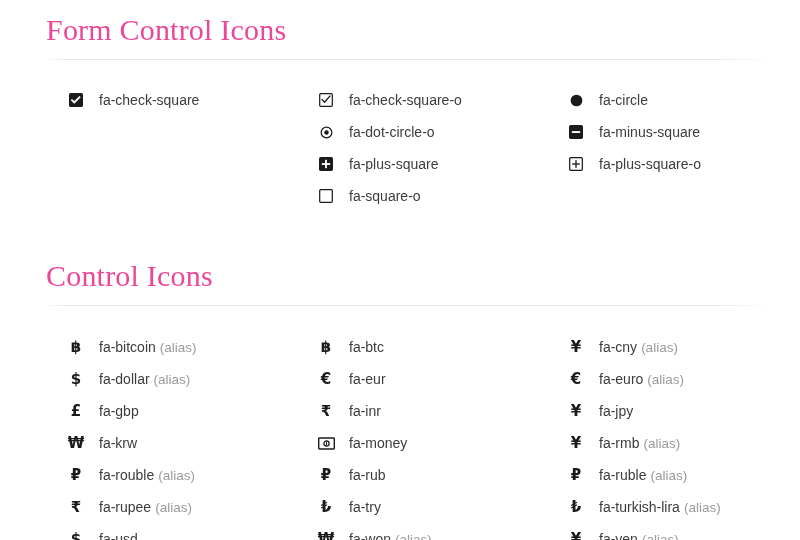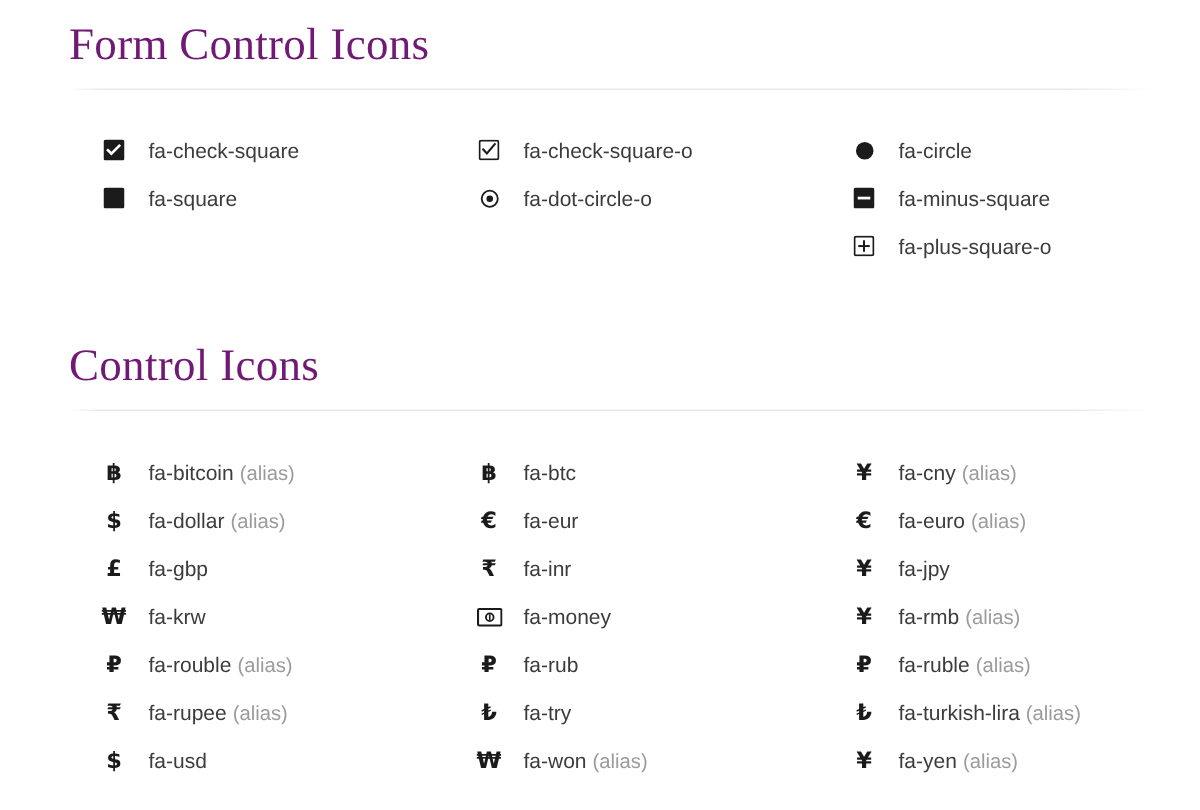--- a/index.html
+++ b/index.html
@@ -21,21 +21,21 @@
     background: #ffffff;
     box-sizing: border-box;
   }
 
   .section { padding: 0; }
 
   .section-heading {
     font-family: "Liberation Serif", serif;
     font-size: 30px;
     font-weight: 400;
-    color: #701a75;
+    color: #ec4899;
     letter-spacing: 0.2px;
     margin: 0;
     padding: 0 0 0 46px;
     line-height: 1.2;
   }
 
   .rule {
     height: 1px;
     margin: 11px 30px 0 45px;
     background: linear-gradient(to right, rgba(230,230,230,0) 0%, #e8e8e8 3%, #e8e8e8 92%, rgba(235,235,235,0) 100%);
@@ -109,47 +109,57 @@
         <div>
           <div class="icon-row">
             <span class="icon-cell">
               <svg class="svg-ic" width="14" height="14" viewBox="0 0 16 16">
                 <rect x="0" y="0" width="16" height="16" rx="2" fill="#1b1b1b"></rect>
                 <path d="M3.4 8.2l2.6 2.6 6-6" stroke="#ffffff" stroke-width="2" fill="none" stroke-linecap="square"></path>
               </svg>
             </span>
             <span class="icon-label">fa-check-square</span>
           </div>
-          <div class="icon-row">
-            <span class="icon-cell">
-              <svg class="svg-ic" width="14" height="14" viewBox="0 0 16 16">
-                <rect x="0" y="0" width="16" height="16" rx="2" fill="#1b1b1b"></rect>
-              </svg>
-            </span>
-            <span class="icon-label">fa-square</span>
-          </div>
         </div>
         <div>
           <div class="icon-row">
             <span class="icon-cell">
               <svg class="svg-ic" width="14" height="14" viewBox="0 0 16 16">
                 <rect x="0.8" y="0.8" width="14.4" height="14.4" rx="1.2" fill="none" stroke="#1b1b1b" stroke-width="1.4"></rect>
                 <path d="M3.6 7.6l2.8 3 6-7" stroke="#1b1b1b" stroke-width="1.6" fill="none" stroke-linecap="square"></path>
               </svg>
             </span>
             <span class="icon-label">fa-check-square-o</span>
           </div>
           <div class="icon-row">
             <span class="icon-cell">
               <svg class="svg-ic" width="13" height="13" viewBox="0 0 16 16">
                 <circle cx="8" cy="8" r="6.6" fill="none" stroke="#1b1b1b" stroke-width="1.5"></circle>
                 <circle cx="8" cy="8" r="2.7" fill="#1b1b1b"></circle>
               </svg>
             </span>
             <span class="icon-label">fa-dot-circle-o</span>
+          </div>
+          <div class="icon-row">
+            <span class="icon-cell">
+              <svg class="svg-ic" width="14" height="14" viewBox="0 0 16 16">
+                <rect x="0" y="0" width="16" height="16" rx="2" fill="#1b1b1b"></rect>
+                <rect x="3.2" y="7" width="9.6" height="2.1" fill="#ffffff"></rect>
+                <rect x="6.95" y="3.2" width="2.1" height="9.6" fill="#ffffff"></rect>
+              </svg>
+            </span>
+            <span class="icon-label">fa-plus-square</span>
+          </div>
+          <div class="icon-row">
+            <span class="icon-cell">
+              <svg class="svg-ic" width="14" height="14" viewBox="0 0 16 16">
+                <rect x="0.8" y="0.8" width="14.4" height="14.4" rx="1.2" fill="none" stroke="#1b1b1b" stroke-width="1.4"></rect>
+              </svg>
+            </span>
+            <span class="icon-label">fa-square-o</span>
           </div>
         </div>
         <div>
           <div class="icon-row">
             <span class="icon-cell">
               <svg class="svg-ic" width="13" height="13" viewBox="0 0 16 16">
                 <circle cx="8" cy="8" r="7.2" fill="#1b1b1b"></circle>
               </svg>
             </span>
             <span class="icon-label">fa-circle</span>

